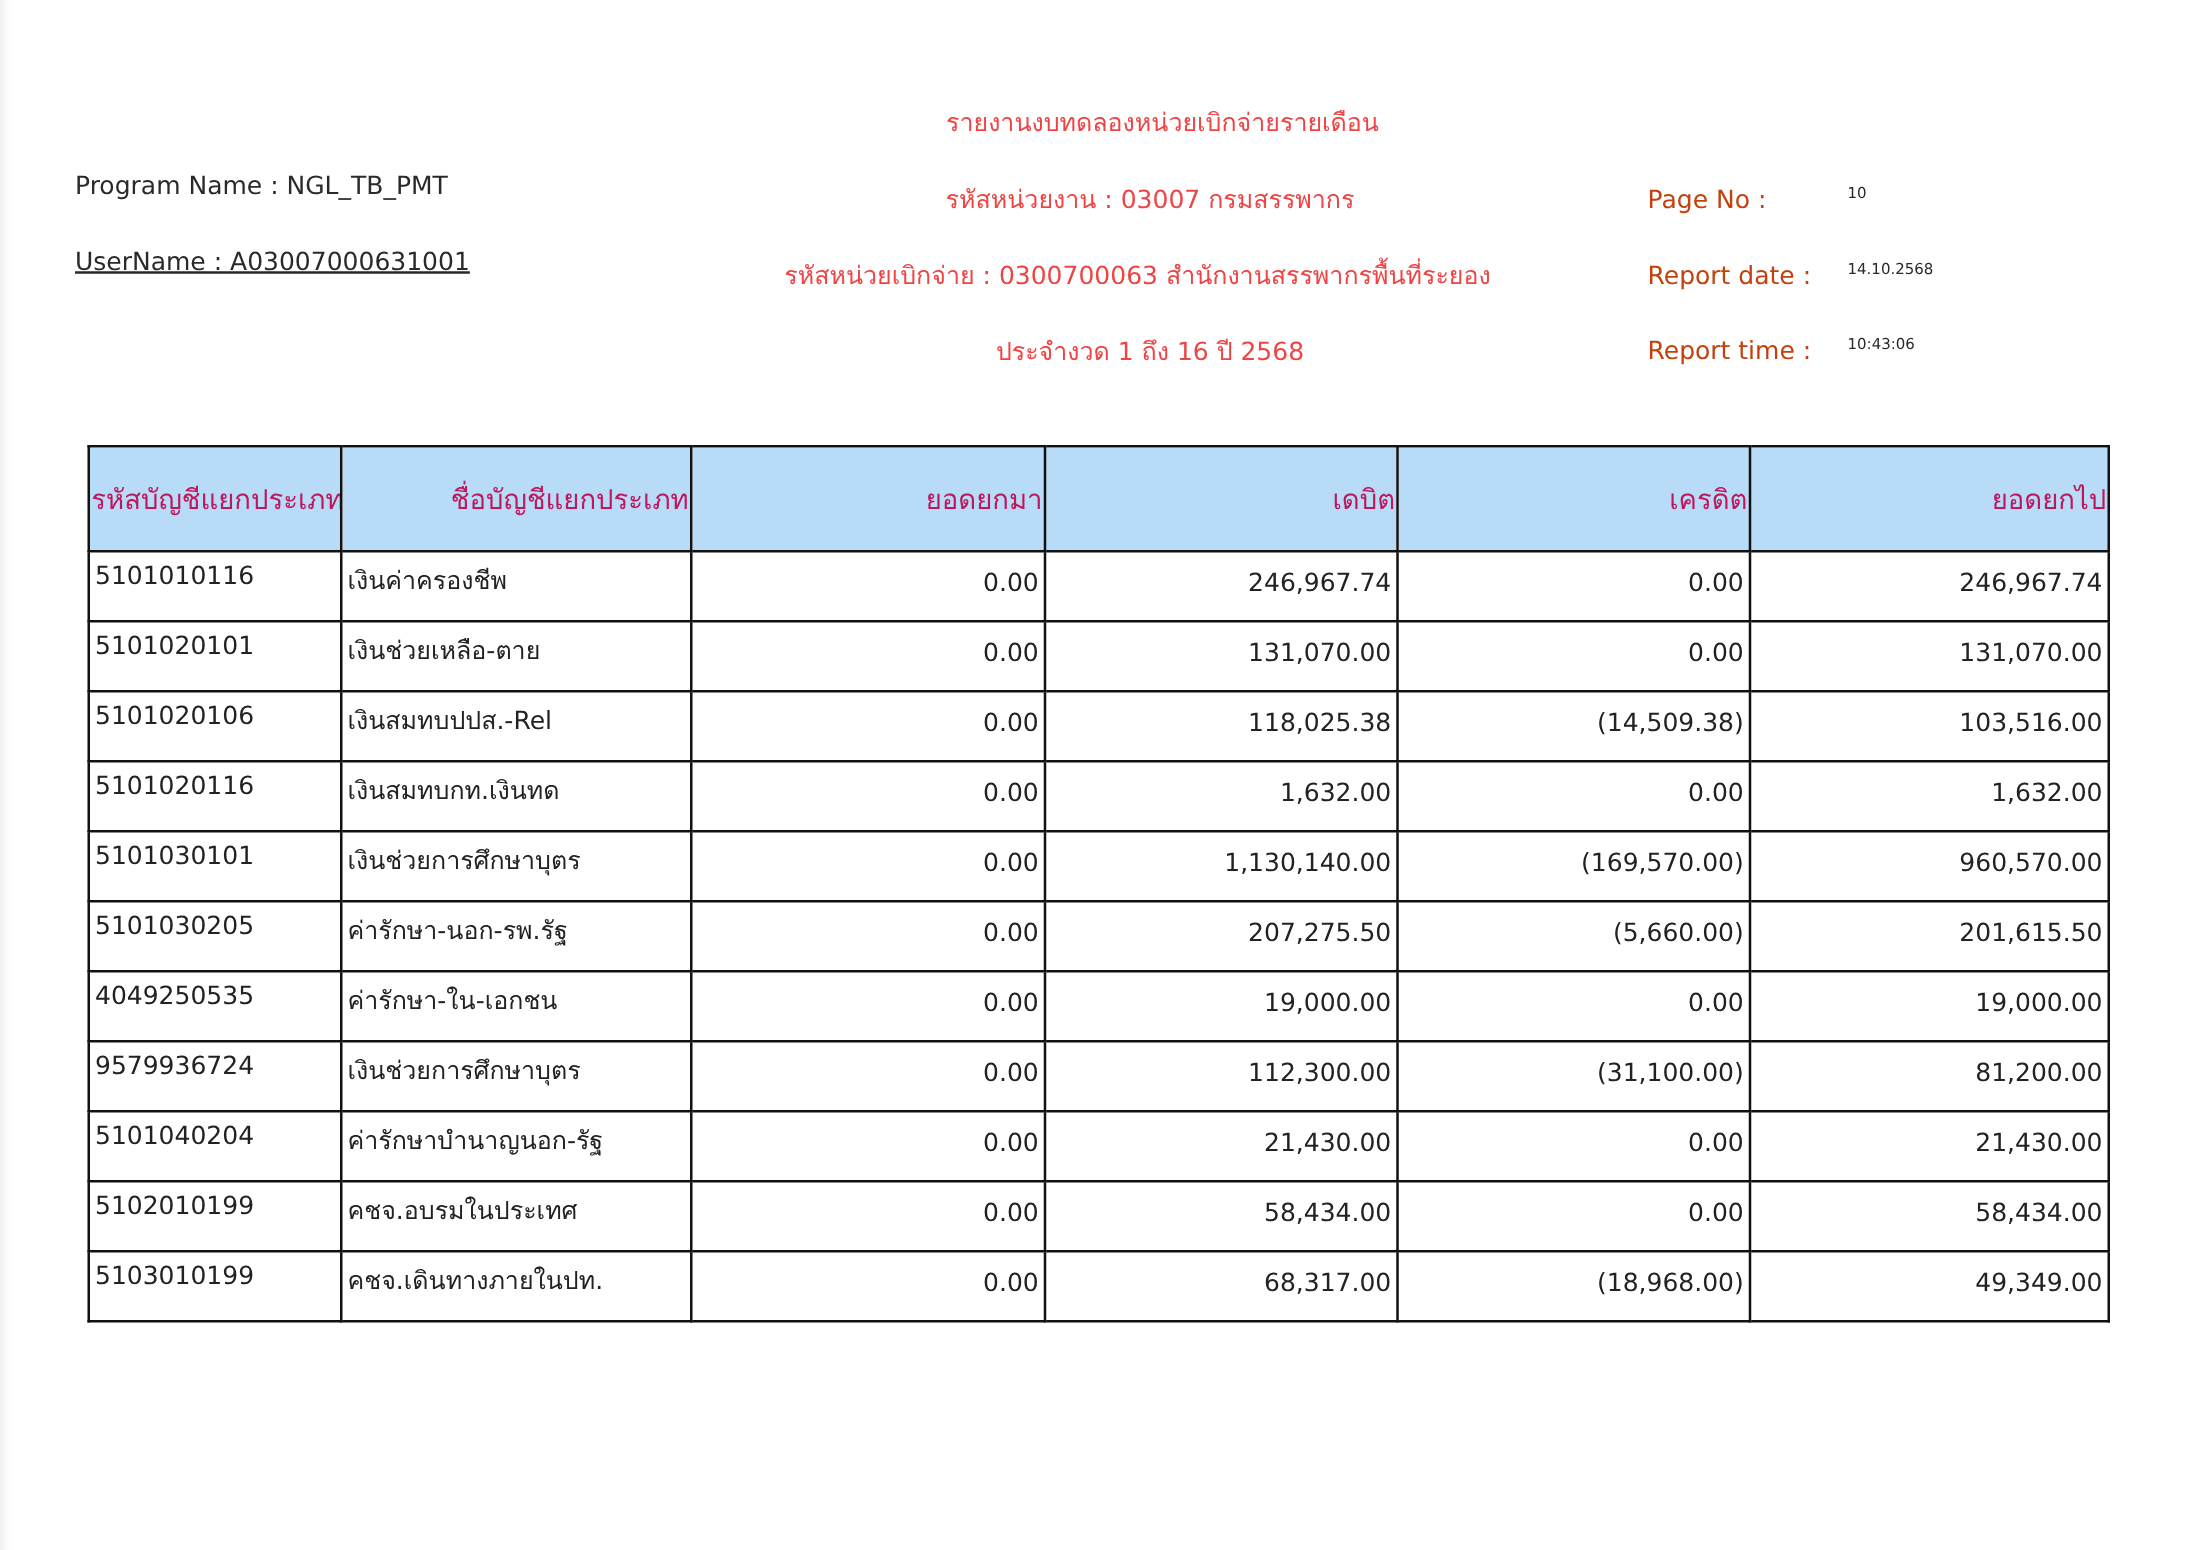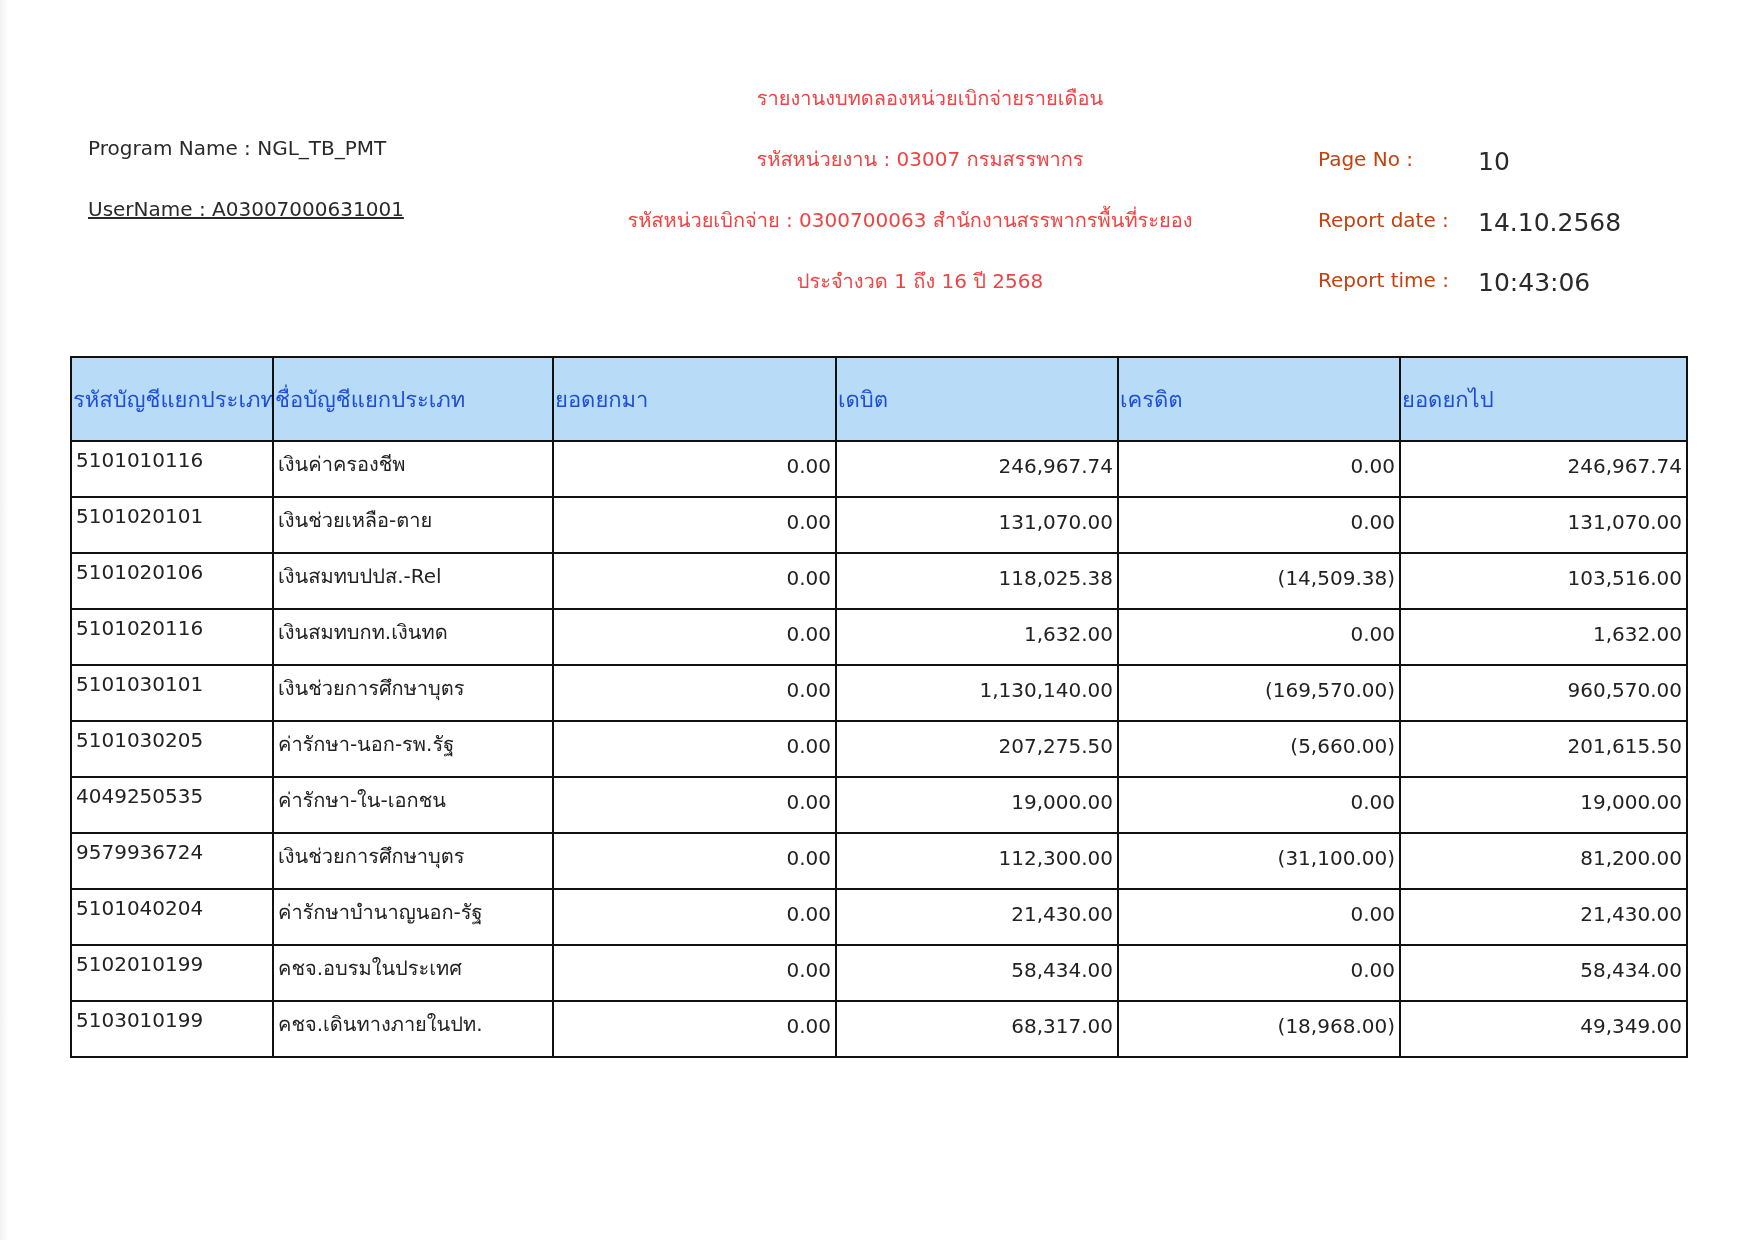--- a/index.html
+++ b/index.html
@@ -16,21 +16,21 @@
       color: #222222;
     }
     .page-edge {
       position: absolute;
       left: 0; top: 0;
       width: 8px; height: 1240px;
       background: linear-gradient(to right, #f1f1f1, #ffffff);
     }
     .meta-left {
       position: absolute;
-      left: 88px;
+      left: 60px;
       font-size: 20px;
       color: #2a2a2a;
       white-space: nowrap;
     }
     .meta-left.program { top: 136px; }
     .meta-left.user { top: 197px; text-decoration: underline; }
 
     .title-block {
       position: absolute;
       left: 560px;
@@ -48,21 +48,21 @@
     .meta-right-label {
       position: absolute;
       left: 1318px;
       font-size: 20px;
       color: #c2410c;
       white-space: nowrap;
     }
     .meta-right-value {
       position: absolute;
       left: 1478px;
-      font-size: 25px;
+      font-size: 12px;
       color: #2a2a2a;
       white-space: nowrap;
     }
     .r1 { top: 147px; }
     .r2 { top: 208px; }
     .r3 { top: 268px; }
 
     table.report {
       position: absolute;
       left: 70px;
@@ -75,24 +75,24 @@
       border: 2px solid #111111;
       font-size: 20px;
       color: #222222;
       white-space: nowrap;
       overflow: hidden;
     }
     table.report th {
       background: #b8dbf8;
       height: 80px;
       font-weight: normal;
-      text-align: left;
+      text-align: right;
       font-family: Liberation Mono, monospace;
       font-size: 22px;
-      color: #1d4ed8;
+      color: #be185d;
     }
     table.report td {
       height: 56px;
       vertical-align: top;
       padding-top: 6px;
       box-sizing: border-box;
     }
     table.report td.code,
     table.report td.name {
       text-align: left;

